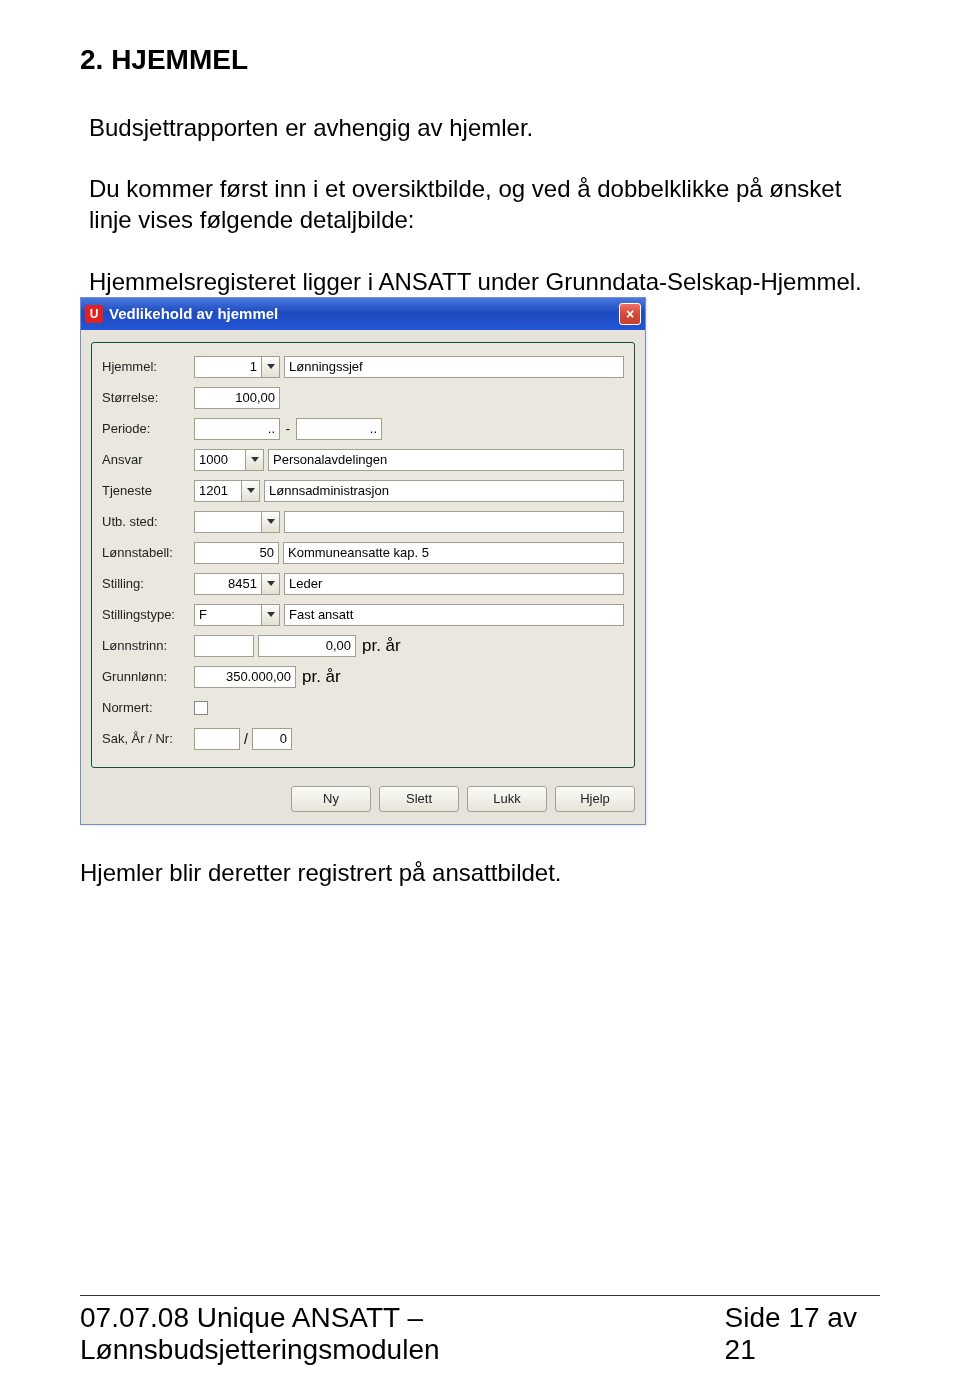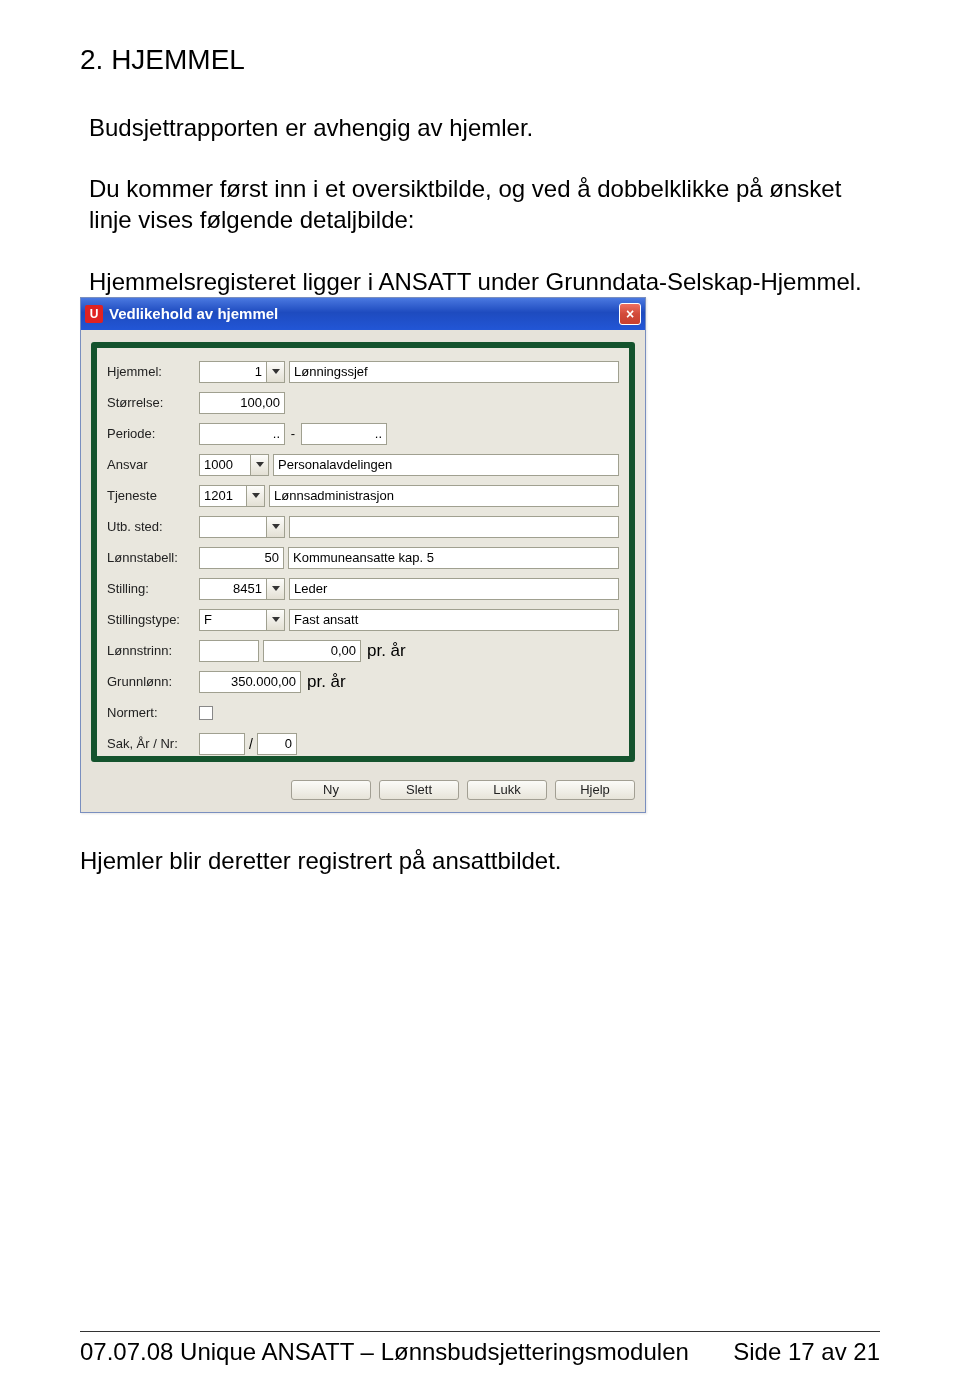--- a/index.html
+++ b/index.html
@@ -13,21 +13,21 @@
     color: #000;
   }
   .page {
     padding: 44px 80px 30px 80px;
     display: flex;
     flex-direction: column;
     height: 100%;
   }
   .heading {
     font-size: 28px;
-    font-weight: normal;
+    font-weight: bold;
     margin: 0 0 36px 0;
   }
   .body-text {
     font-size: 24px;
     line-height: 1.3;
     margin: 0 0 30px 9px;
   }
   .app-window {
     width: 566px;
     border: 1px solid #7a8fbf;
@@ -74,23 +74,23 @@
     color: #fff;
     font-weight: bold;
     font-size: 14px;
     cursor: pointer;
     font-family: Arial;
   }
   .form-area {
     padding: 12px 10px 8px 10px;
   }
   .fieldset {
-    border: 6px solid #14532d;
+    border: 1px solid #14532d;
     border-radius: 3px;
-    padding: 12px 10px 0 10px;
+    padding: 12px 10px 16px 10px;
     background: #e9e7de;
   }
   .row {
     display: flex;
     align-items: center;
     margin-bottom: 7px;
     height: 24px;
   }
   .row-label {
     width: 92px;
@@ -158,21 +158,21 @@
     margin: 0 4px;
   }
   .buttons {
     display: flex;
     justify-content: flex-end;
     gap: 8px;
     padding: 10px 10px 12px 10px;
   }
   .btn {
     width: 80px;
-    height: 20px;
+    height: 26px;
     border: 1px solid #a29f93;
     background: linear-gradient(to bottom, #fbfbf8, #e7e4d9);
     font-size: 13px;
     border-radius: 3px;
     cursor: pointer;
     font-family: Arial;
     display: flex;
     align-items: center;
     justify-content: center;
     color: #222;
@@ -180,21 +180,21 @@
   .after-window {
     font-size: 24px;
     margin-top: 34px;
   }
   .spacer { flex: 1; }
   .footer {
     border-top: 1px solid #333;
     padding-top: 6px;
     display: flex;
     justify-content: space-between;
-    font-size: 24px;
+    font-size: 28px;
   }
 </style>
 </head>
 <body>
 
 <div class="page">
 
   <h2 class="heading">2. HJEMMEL</h2>
 
   <p class="body-text">Budsjettrapporten er  avhengig av hjemler.</p>

